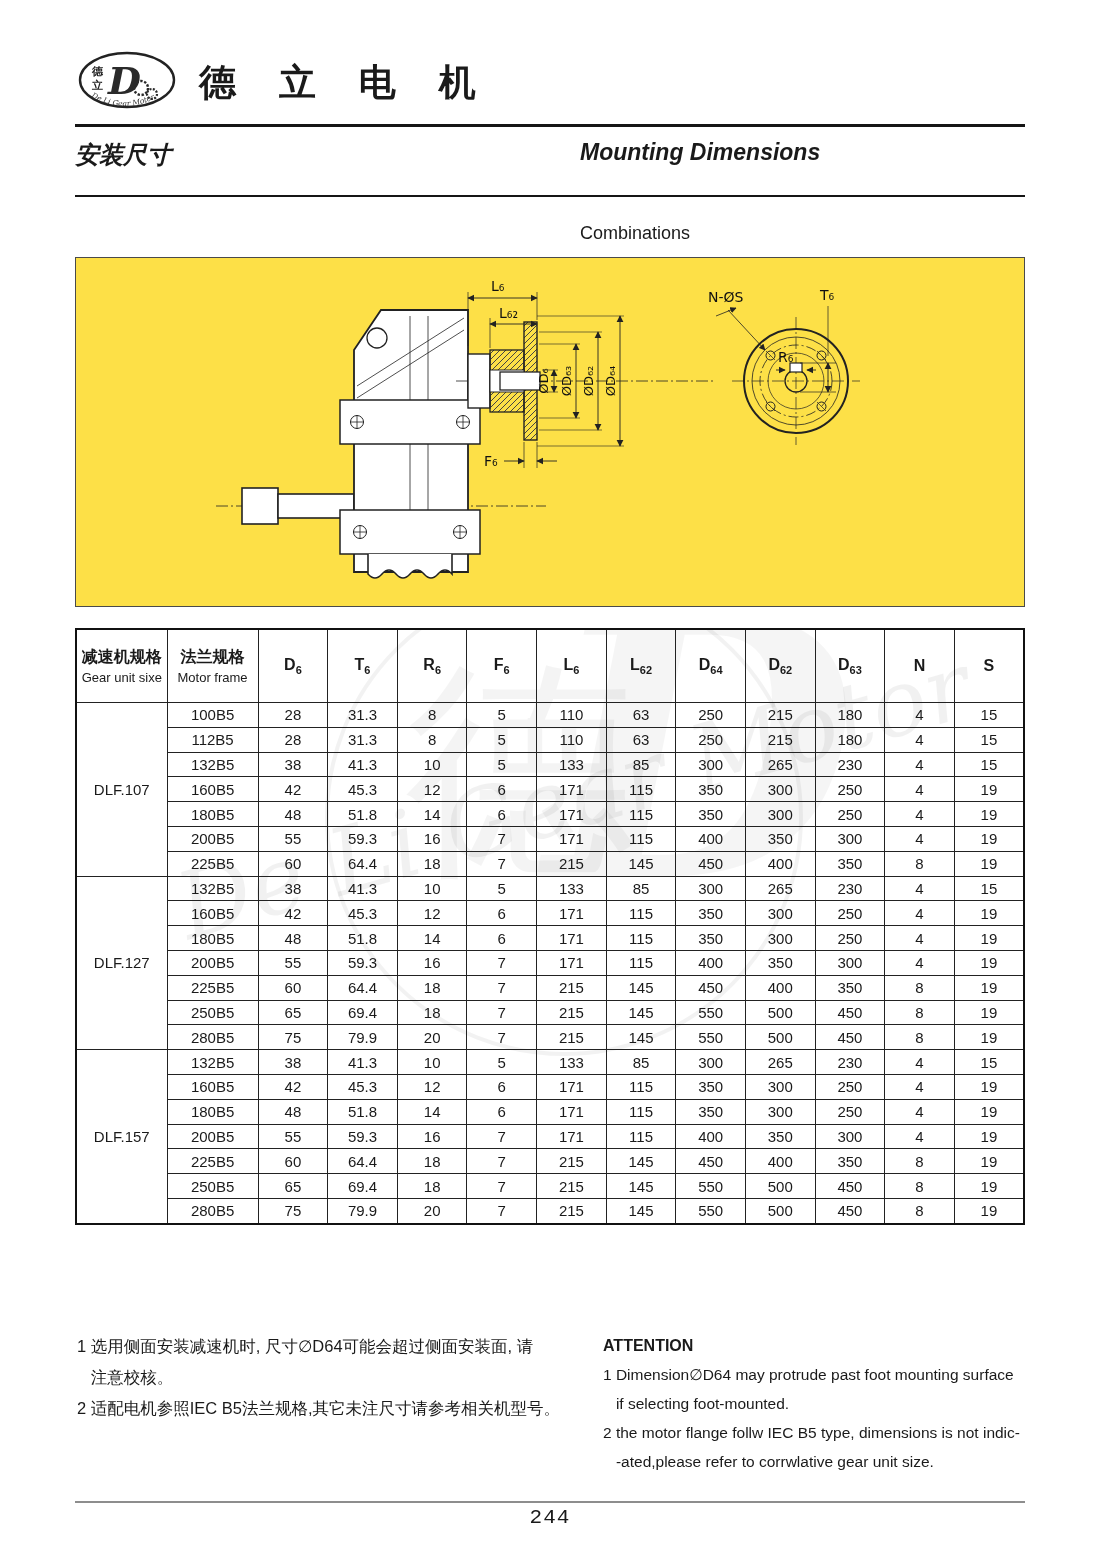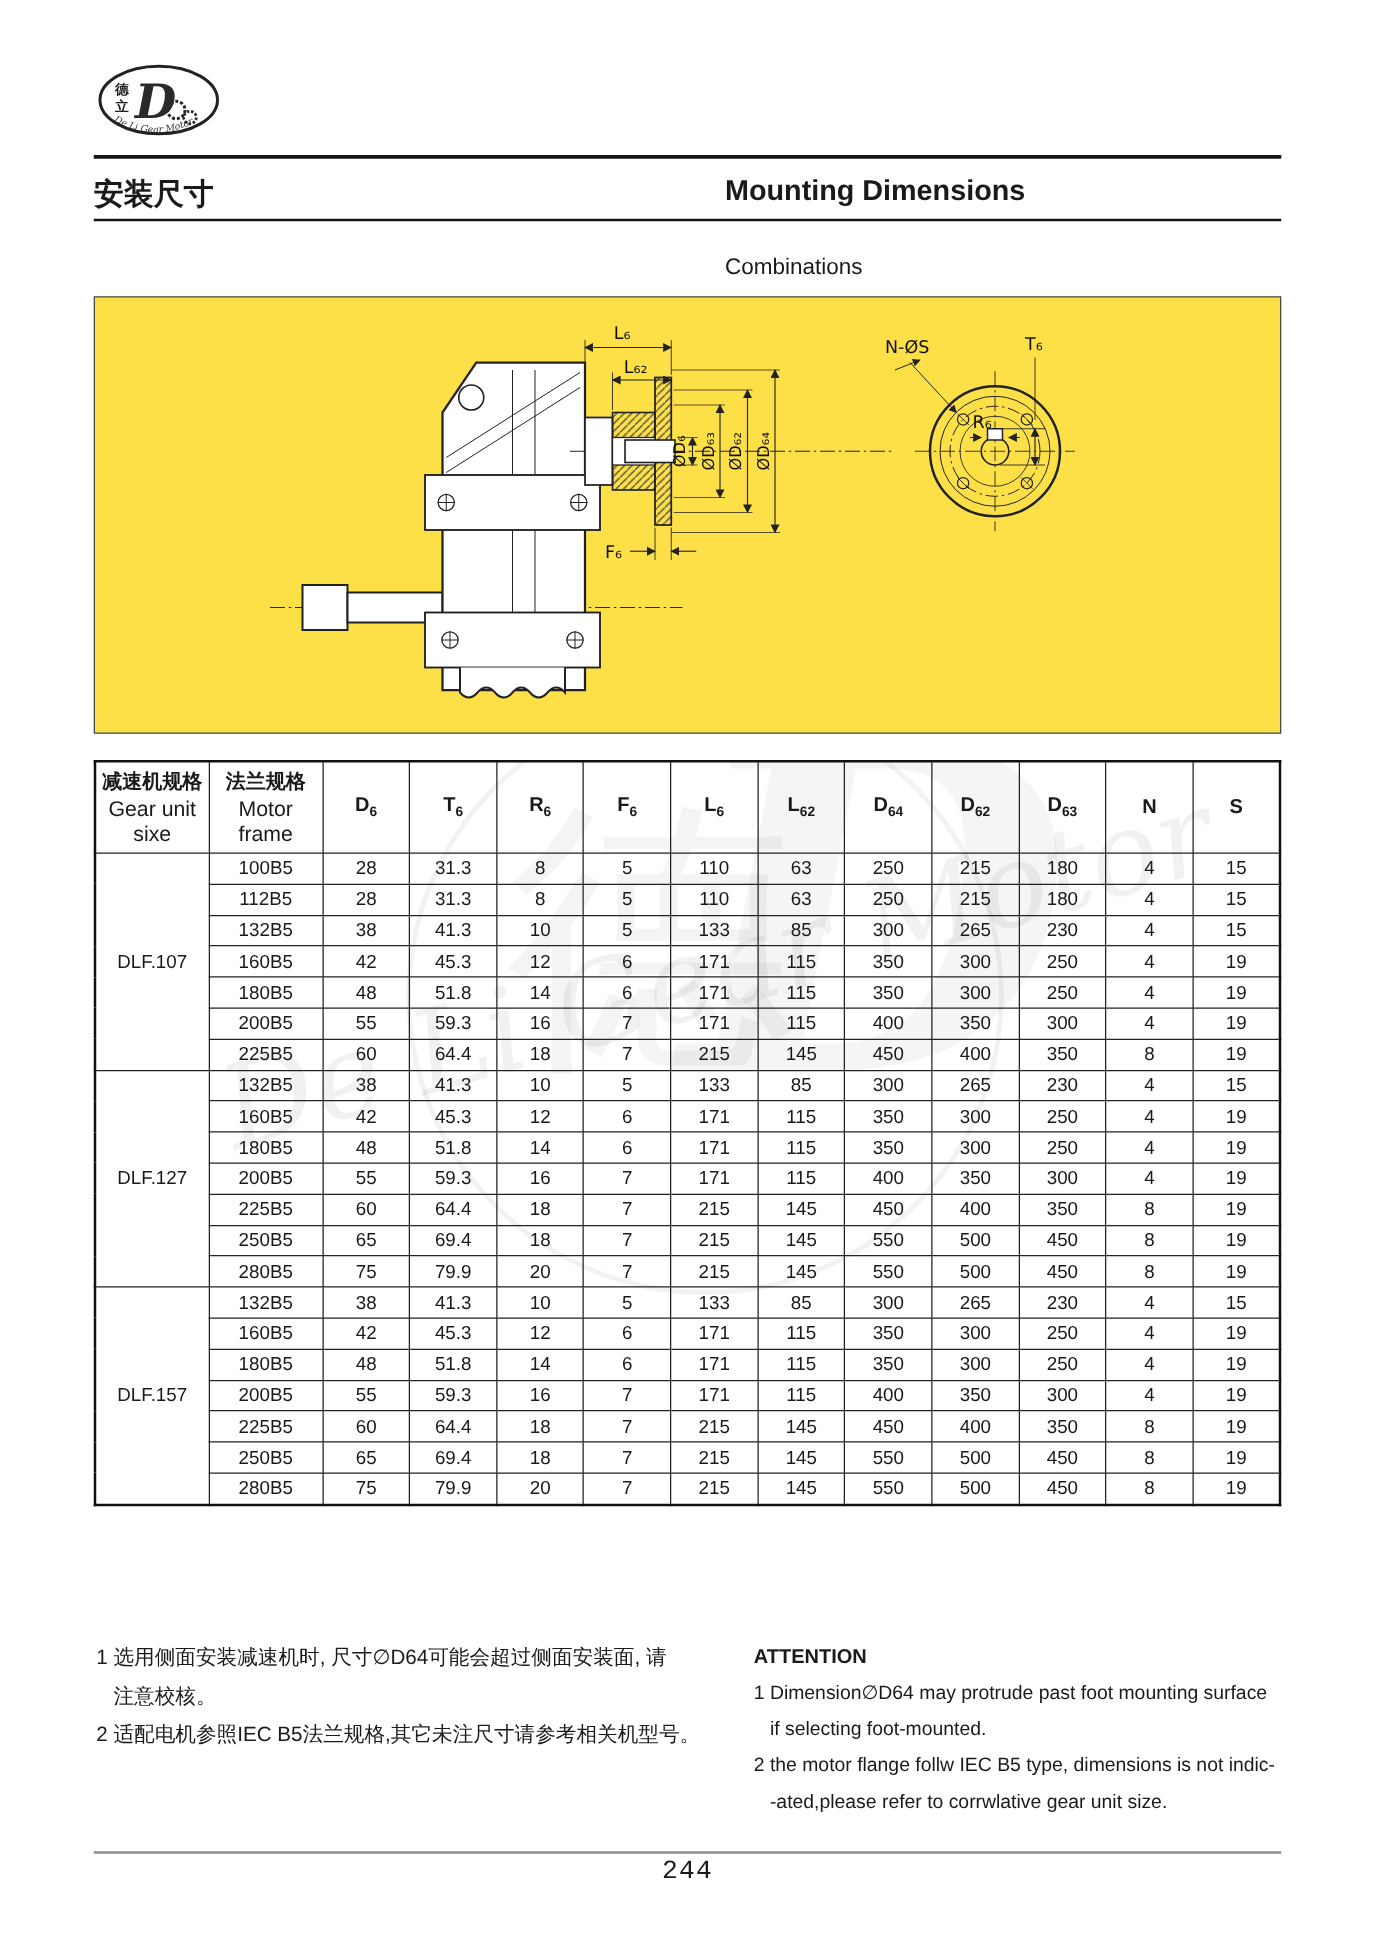--- a/index.html
+++ b/index.html
@@ -6,21 +6,21 @@
   body{width:1100px;height:1555px;font-family:"Liberation Sans",sans-serif;color:#1a1a1a;overflow:hidden;}
   .content{padding:0 75px;position:relative;}
 
   
   .brand-row{display:flex;align-items:center;gap:20px;padding-top:50px;height:66px;}
   .brand-title{font-family:"DejaVu Serif",serif;font-weight:bold;font-size:37px;letter-spacing:15px;white-space:nowrap;}
   .rule-heavy{border:none;border-top:3px solid #151515;margin:8px 0 0 0;}
   .rule-mid{border:none;border-top:2px solid #151515;margin:0;}
   .rule-thin{border:none;border-top:2px solid #8d8d8d;margin:0;}
 
-  .section-row{position:relative;height:48px;}
+  .section-row{position:relative;height:68px;font-style:italic;}
   .section-zh{position:absolute;left:0;top:12px;font-size:24px;font-weight:bold;}
   .section-en{position:absolute;left:505px;top:12px;font-size:23px;font-weight:bold;}
 
   .sub-row{position:relative;height:32px;margin-top:22px;}
   .sub-zh{position:absolute;left:3px;top:4px;font-size:18px;margin-top:32px;}
   .sub-en{position:absolute;left:505px;top:4px;font-size:18px;font-weight:normal;}
 
   .drawing-box{margin-top:6px;height:348px;border:1px solid #4a4a4a;position:relative;background:#fde047;text-align:right;}
   .drawing-box svg{display:block;}
 
@@ -29,21 +29,21 @@
   .wm{position:absolute;inset:0;overflow:hidden;pointer-events:none;}
   .wm-circle{position:absolute;left:250px;top:-50px;width:470px;height:470px;border:4px solid rgba(0,0,0,0.05);border-radius:50%;}
   .wm-char{position:absolute;left:330px;top:-10px;font-family:"DejaVu Serif",serif;font-size:230px;color:rgba(0,0,0,0.045);}
   .wm-letter{position:absolute;left:470px;top:-90px;font-family:"DejaVu Serif",serif;font-style:italic;font-weight:bold;font-size:360px;color:rgba(0,0,0,0.04);}
   .wm-script{position:absolute;left:90px;top:230px;font-family:"DejaVu Serif",serif;font-style:italic;font-size:92px;white-space:nowrap;color:rgba(0,0,0,0.055);transform:rotate(-16deg);transform-origin:left top;}
   table.dims{position:relative;width:100%;border-collapse:collapse;table-layout:fixed;background:transparent;z-index:1;padding-left:28px;}
   table.dims th,table.dims td{border:1px solid #222;text-align:center;vertical-align:middle;padding:0;}
   table.dims{border:2px solid #111;}
   table.dims thead th{height:72px;font-weight:bold;}
   .h-zh{font-size:16px;font-weight:bold;}
-  .h-en{font-size:17px;font-weight:normal;margin-top:2px;}
+  .h-en{font-size:13px;font-weight:normal;margin-top:2px;}
   th.dim-h{font-size:16px;}
   th.dim-h sub{font-size:11px;}
   table.dims td{height:23.8px;font-size:15px;font-weight:normal;}
   td.group-cell{font-weight:bold;font-size:15.5px;}
   col.c-group{width:9.6%;}
   col.c-frame{width:9.6%;}
   col.c-num{width:7.34%;}
 
   
   .notes{position:relative;margin-top:106px;height:166px;}
@@ -73,20 +73,21 @@
       <ellipse cx="52" cy="29" rx="47" ry="27" fill="none" stroke="#222" stroke-width="2.4"></ellipse>
       <text x="17" y="24" font-size="11" font-weight="bold" fill="#222">德</text>
       <text x="17" y="38" font-size="11" font-weight="bold" fill="#222">立</text>
       <text x="33" y="43" font-family="DejaVu Serif, serif" font-style="italic" font-weight="bold" font-size="38" fill="#2a2a2a">D</text>
       <circle cx="66" cy="37" r="7" fill="none" stroke="#2a2a2a" stroke-width="2.4" stroke-dasharray="2.4 1.6"></circle>
       <circle cx="77" cy="43" r="5" fill="none" stroke="#2a2a2a" stroke-width="2.2" stroke-dasharray="2 1.4"></circle>
       <text font-family="DejaVu Serif, serif" font-style="italic" font-size="7.5" fill="#333">
         <textPath href="#capArc">De Li Gear Motor</textPath>
       </text>
     </svg>
+    <div class="brand-title">德 立 电 机</div>
   </div>
   <hr class="rule-heavy">
 
   <div class="section-row">
     <span class="section-zh">安装尺寸</span>
     <span class="section-en">Mounting Dimensions</span>
   </div>
   <hr class="rule-mid">
 
   <div class="sub-row">

